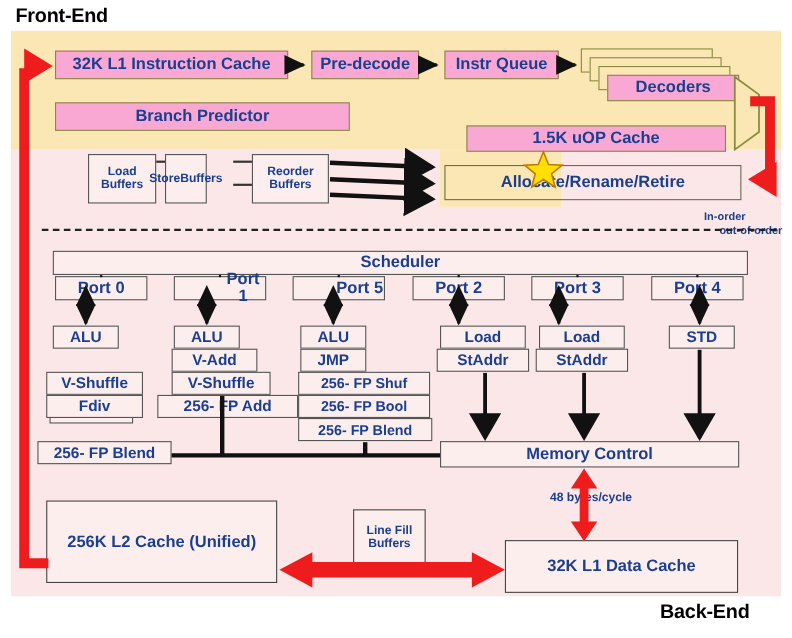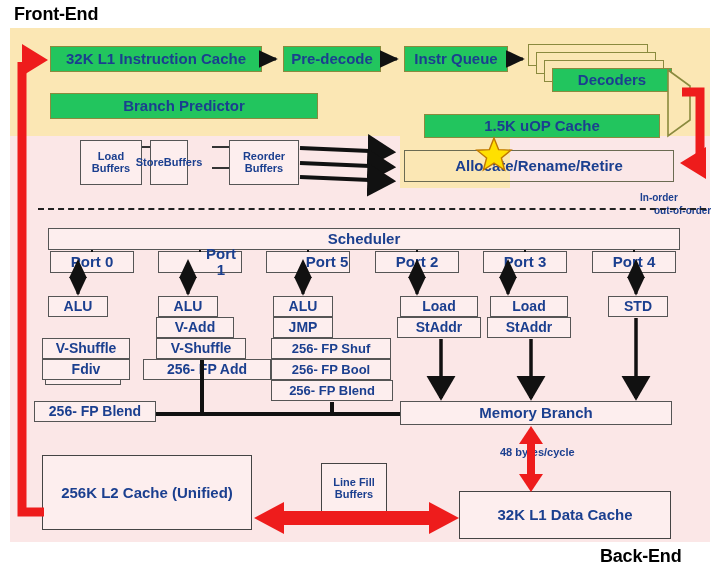--- a/index.html
+++ b/index.html
@@ -10,21 +10,21 @@
 
   
   #front-end-region{left:10px;top:28px;width:700px;height:108px;background:#fbe7b4;}
   #alloc-yellow{left:400px;top:136px;width:110px;height:52px;background:#fbe7b4;}
   #back-end-region{left:10px;top:136px;width:700px;height:406px;background:#fbe7e7;}
 
   
   .box{background:#fdeeee;border:1.5px solid #6b6b52;color:#1b3f8f;
        display:flex;align-items:center;justify-content:center;
        font-weight:bold;line-height:1.05;text-align:center;}
-  .box.yellow{background:#22c55e;border:1.5px solid #8a8a3e;}
+  .box.yellow{background:#f9a8d4;border:1.5px solid #8a8a3e;}
   .box.pinkish{background:#fdeeee;border:1.5px solid #555;}
   .box.gray{background:#fdeeee;border:1.5px solid #444;}
 
   
   .f15{font-size:15px;}
   .f14{font-size:14px;}
   .f13{font-size:13px;}
   .f11{font-size:11px;}
 
   .region-label{color:#000;font-weight:bold;font-size:18px;letter-spacing:-.2px;}
@@ -112,21 +112,21 @@
   <div class="abs box pinkish f13" style="left:271px;top:380px;width:122px;height:21px;">256- FP Blend</div>
 
   <div class="abs box pinkish f14" style="left:400px;top:296px;width:78px;height:21px;">Load</div>
   <div class="abs box pinkish f14" style="left:397px;top:317px;width:84px;height:21px;">StAddr</div>
 
   <div class="abs box pinkish f14" style="left:490px;top:296px;width:78px;height:21px;">Load</div>
   <div class="abs box pinkish f14" style="left:487px;top:317px;width:84px;height:21px;">StAddr</div>
 
   <div class="abs box pinkish f14" style="left:608px;top:296px;width:60px;height:21px;">STD</div>
 
-  <div class="abs box pinkish f15" style="left:400px;top:401px;width:272px;height:24px;">Memory Branch</div>
+  <div class="abs box pinkish f15" style="left:400px;top:401px;width:272px;height:24px;">Memory Control</div>
 
   <div class="abs note" style="left:500px;top:446px;font-size:11px;">48 bytes/cycle</div>
 
   <div class="abs box gray f15" style="left:42px;top:455px;width:210px;height:75px;">256K L2 Cache (Unified)</div>
 
   <div class="abs box gray" style="left:321px;top:463px;width:66px;height:52px;flex-direction:column;">
     <span class="f11">Line Fill</span>
     <span class="f11">Buffers</span>
   </div>
 

